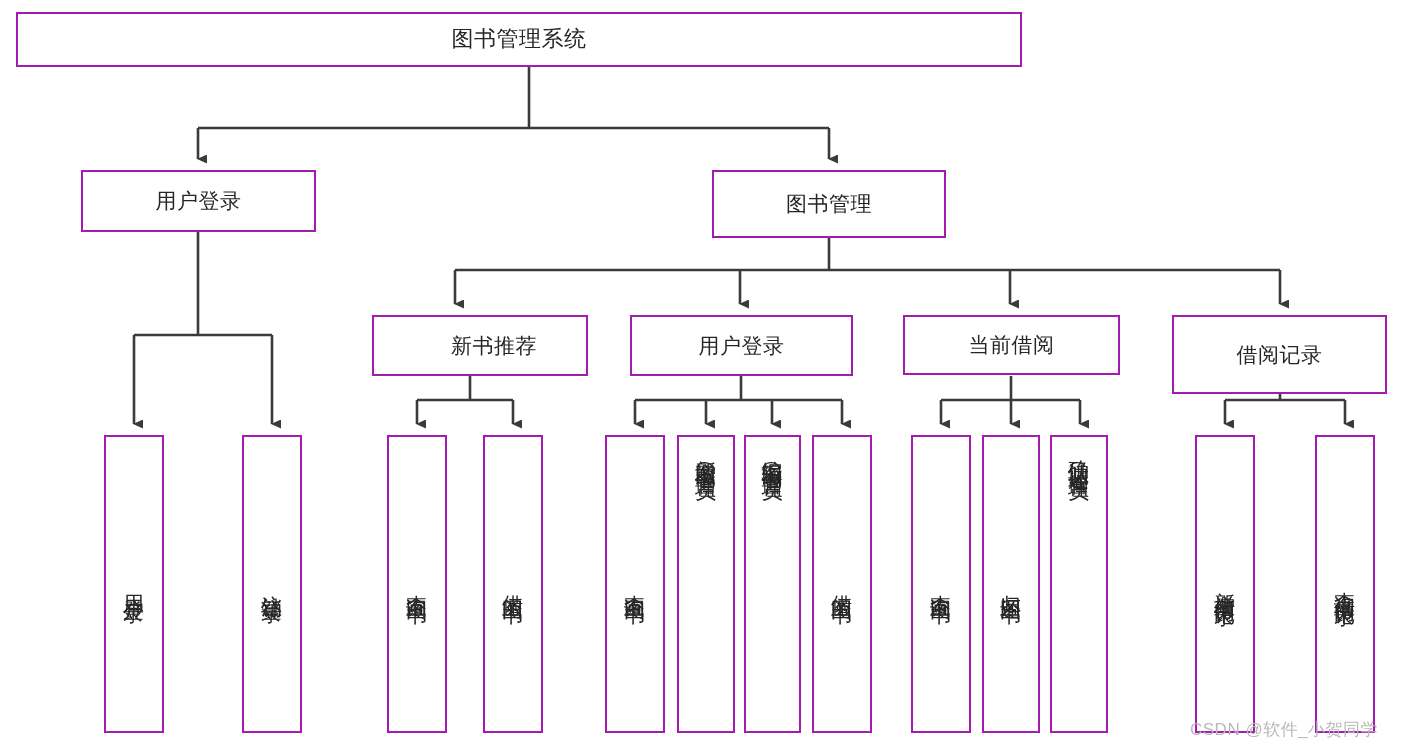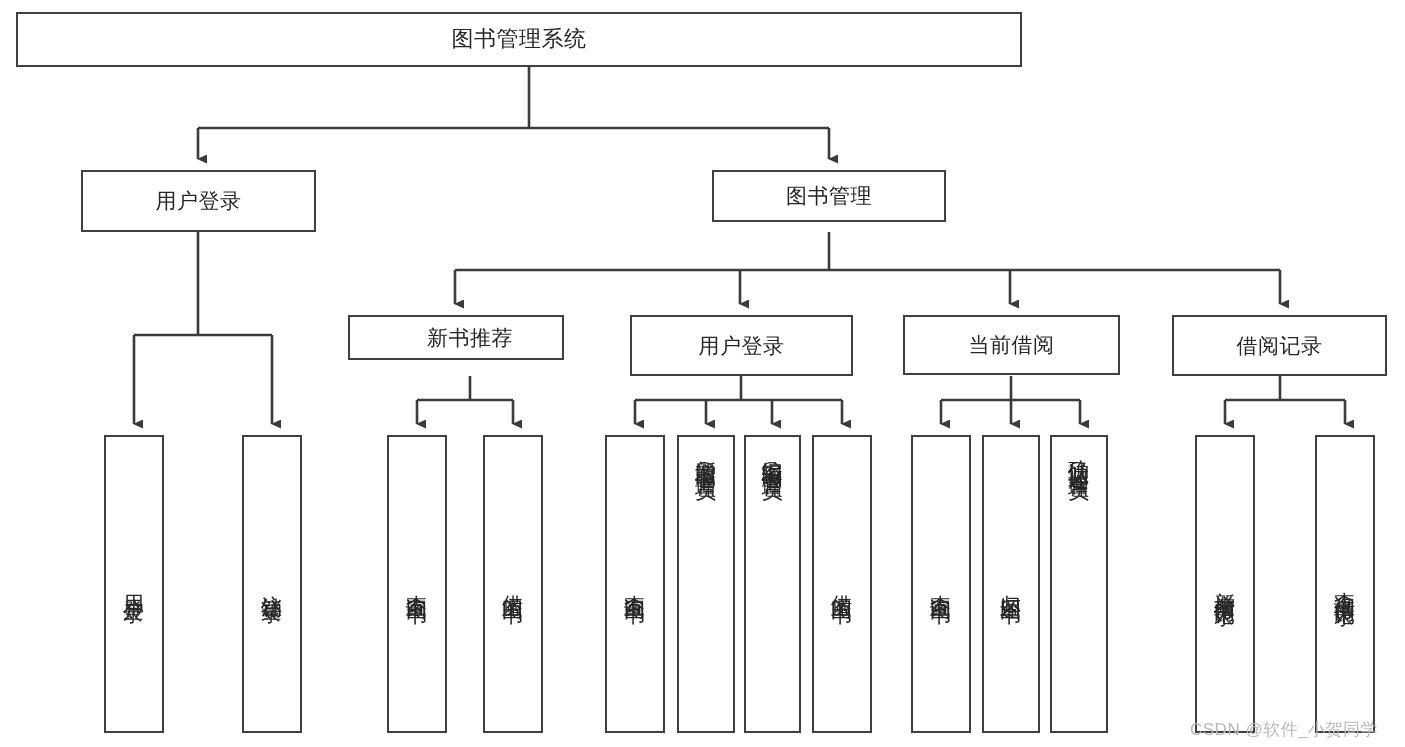--- a/index.html
+++ b/index.html
@@ -17,21 +17,21 @@
   svg.conn{
     position:absolute;
     left:0; top:0;
     width:1405px; height:747px;
     pointer-events:none;
   }
   .node{
     position:absolute;
     box-sizing:border-box;
     background:#ffffff;
-    border:2px solid #404040;
+    border:2px solid #a21caf;
     display:flex;
     align-items:center;
     justify-content:center;
     overflow:hidden;
   }
   .node .lbl{
     color:#262626;
     line-height:1.12;
     white-space:nowrap;
   }
@@ -123,34 +123,34 @@
     </g>
   </svg>
 
   <div class="node h root" style="left:16px;top:12px;width:1006px;height:55px;">
     <span class="lbl">图书管理系统</span>
   </div>
 
   <div class="node h" style="left:81px;top:170px;width:235px;height:62px;">
     <span class="lbl">用户登录</span>
   </div>
-  <div class="node h" style="left:712px;top:170px;width:234px;height:52px;text-align:right;">
+  <div class="node h" style="left:712px;top:170px;width:234px;height:68px;text-align:right;">
     <span class="lbl">图书管理</span>
   </div>
 
-  <div class="node h" style="left:348px;top:315px;width:216px;height:45px;padding-left:28px;">
+  <div class="node h" style="left:372px;top:315px;width:216px;height:61px;padding-left:28px;">
     <span class="lbl">新书推荐</span>
   </div>
   <div class="node h" style="left:630px;top:315px;width:223px;height:61px;">
     <span class="lbl">用户登录</span>
   </div>
   <div class="node h" style="left:903px;top:315px;width:217px;height:60px;">
     <span class="lbl">当前借阅</span>
   </div>
-  <div class="node h" style="left:1172px;top:315px;width:215px;height:61px;">
+  <div class="node h" style="left:1172px;top:315px;width:215px;height:79px;">
     <span class="lbl">借阅记录</span>
   </div>
 
   <div class="node v center" style="left:104px;top:435px;width:60px;height:298px;">
     <span class="lbl">用户登录</span>
   </div>
   <div class="node v center" style="left:242px;top:435px;width:60px;height:298px;">
     <span class="lbl">注销登录</span>
   </div>
 

